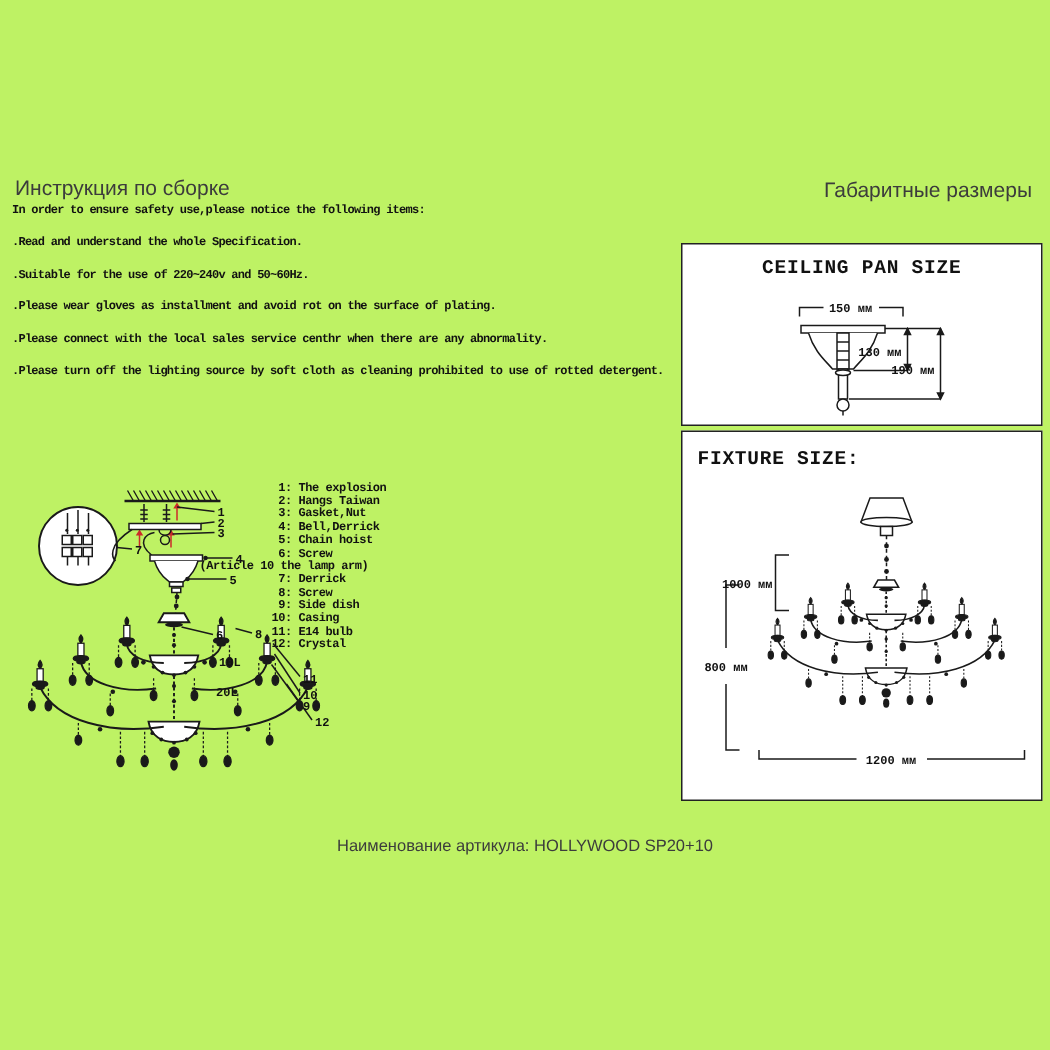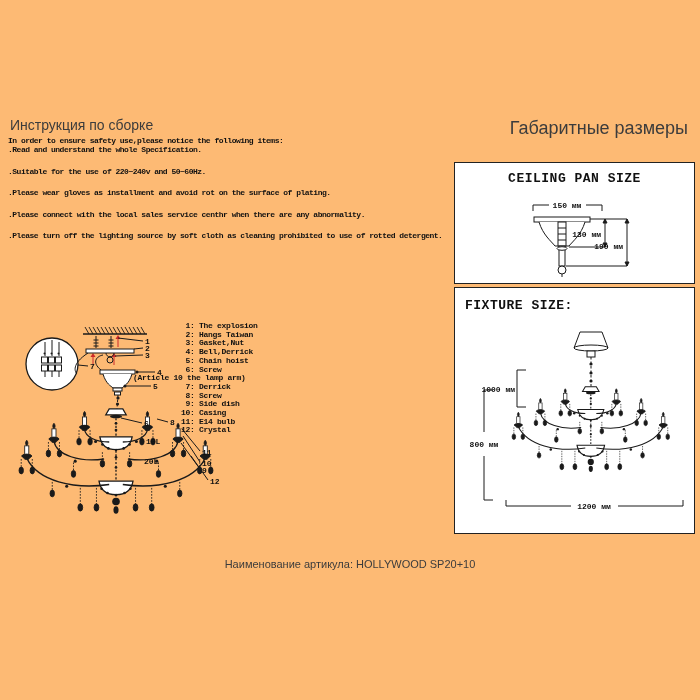--- a/index.html
+++ b/index.html
@@ -1,23 +1,23 @@
 <!DOCTYPE html>
 <html><head>
 <meta charset="utf-8">
 <style>
   html,body{margin:0;padding:0;background:#e8e8e8;}
-  .page{position:relative;width:700px;height:700px;background:#fdba74;overflow:hidden;
+  .page{position:relative;width:700px;height:700px;background:#bef264;overflow:hidden;
         font-family:"Liberation Sans",sans-serif;color:#1a1a1a;}
   .h-left{position:absolute;left:10px;top:117px;font-size:14px;color:#3c3c3c;}
-  .h-right{position:absolute;right:12px;top:118px;font-size:18px;color:#3c3c3c;}
+  .h-right{position:absolute;right:12px;top:118px;font-size:14px;color:#3c3c3c;}
   .safety{position:absolute;left:8px;top:136px;width:440px;
           font-family:"Liberation Mono",monospace;font-weight:bold;
           font-size:8px;letter-spacing:-0.5px;line-height:9px;color:#111;}
-  .safety .intro{}
+  .safety .intro{margin-bottom:12px;}
   .safety .s-line{margin-bottom:12.5px;white-space:nowrap;}
   .parts-list{position:absolute;left:181px;top:322px;
           font-family:"Liberation Mono",monospace;font-weight:bold;
           font-size:8px;letter-spacing:-0.3px;line-height:8.7px;color:#111;}
   .parts-list div{white-space:pre;}
   .parts-list div:nth-child(7){margin-left:-48px;}
   .box{position:absolute;left:454px;width:239px;border:1px solid #222;background:#fff;}
   .box1{top:162px;height:120px;}
   .box2{top:287px;height:245px;}
   .box-title{font-family:"Liberation Mono",monospace;font-weight:bold;font-size:13px;

